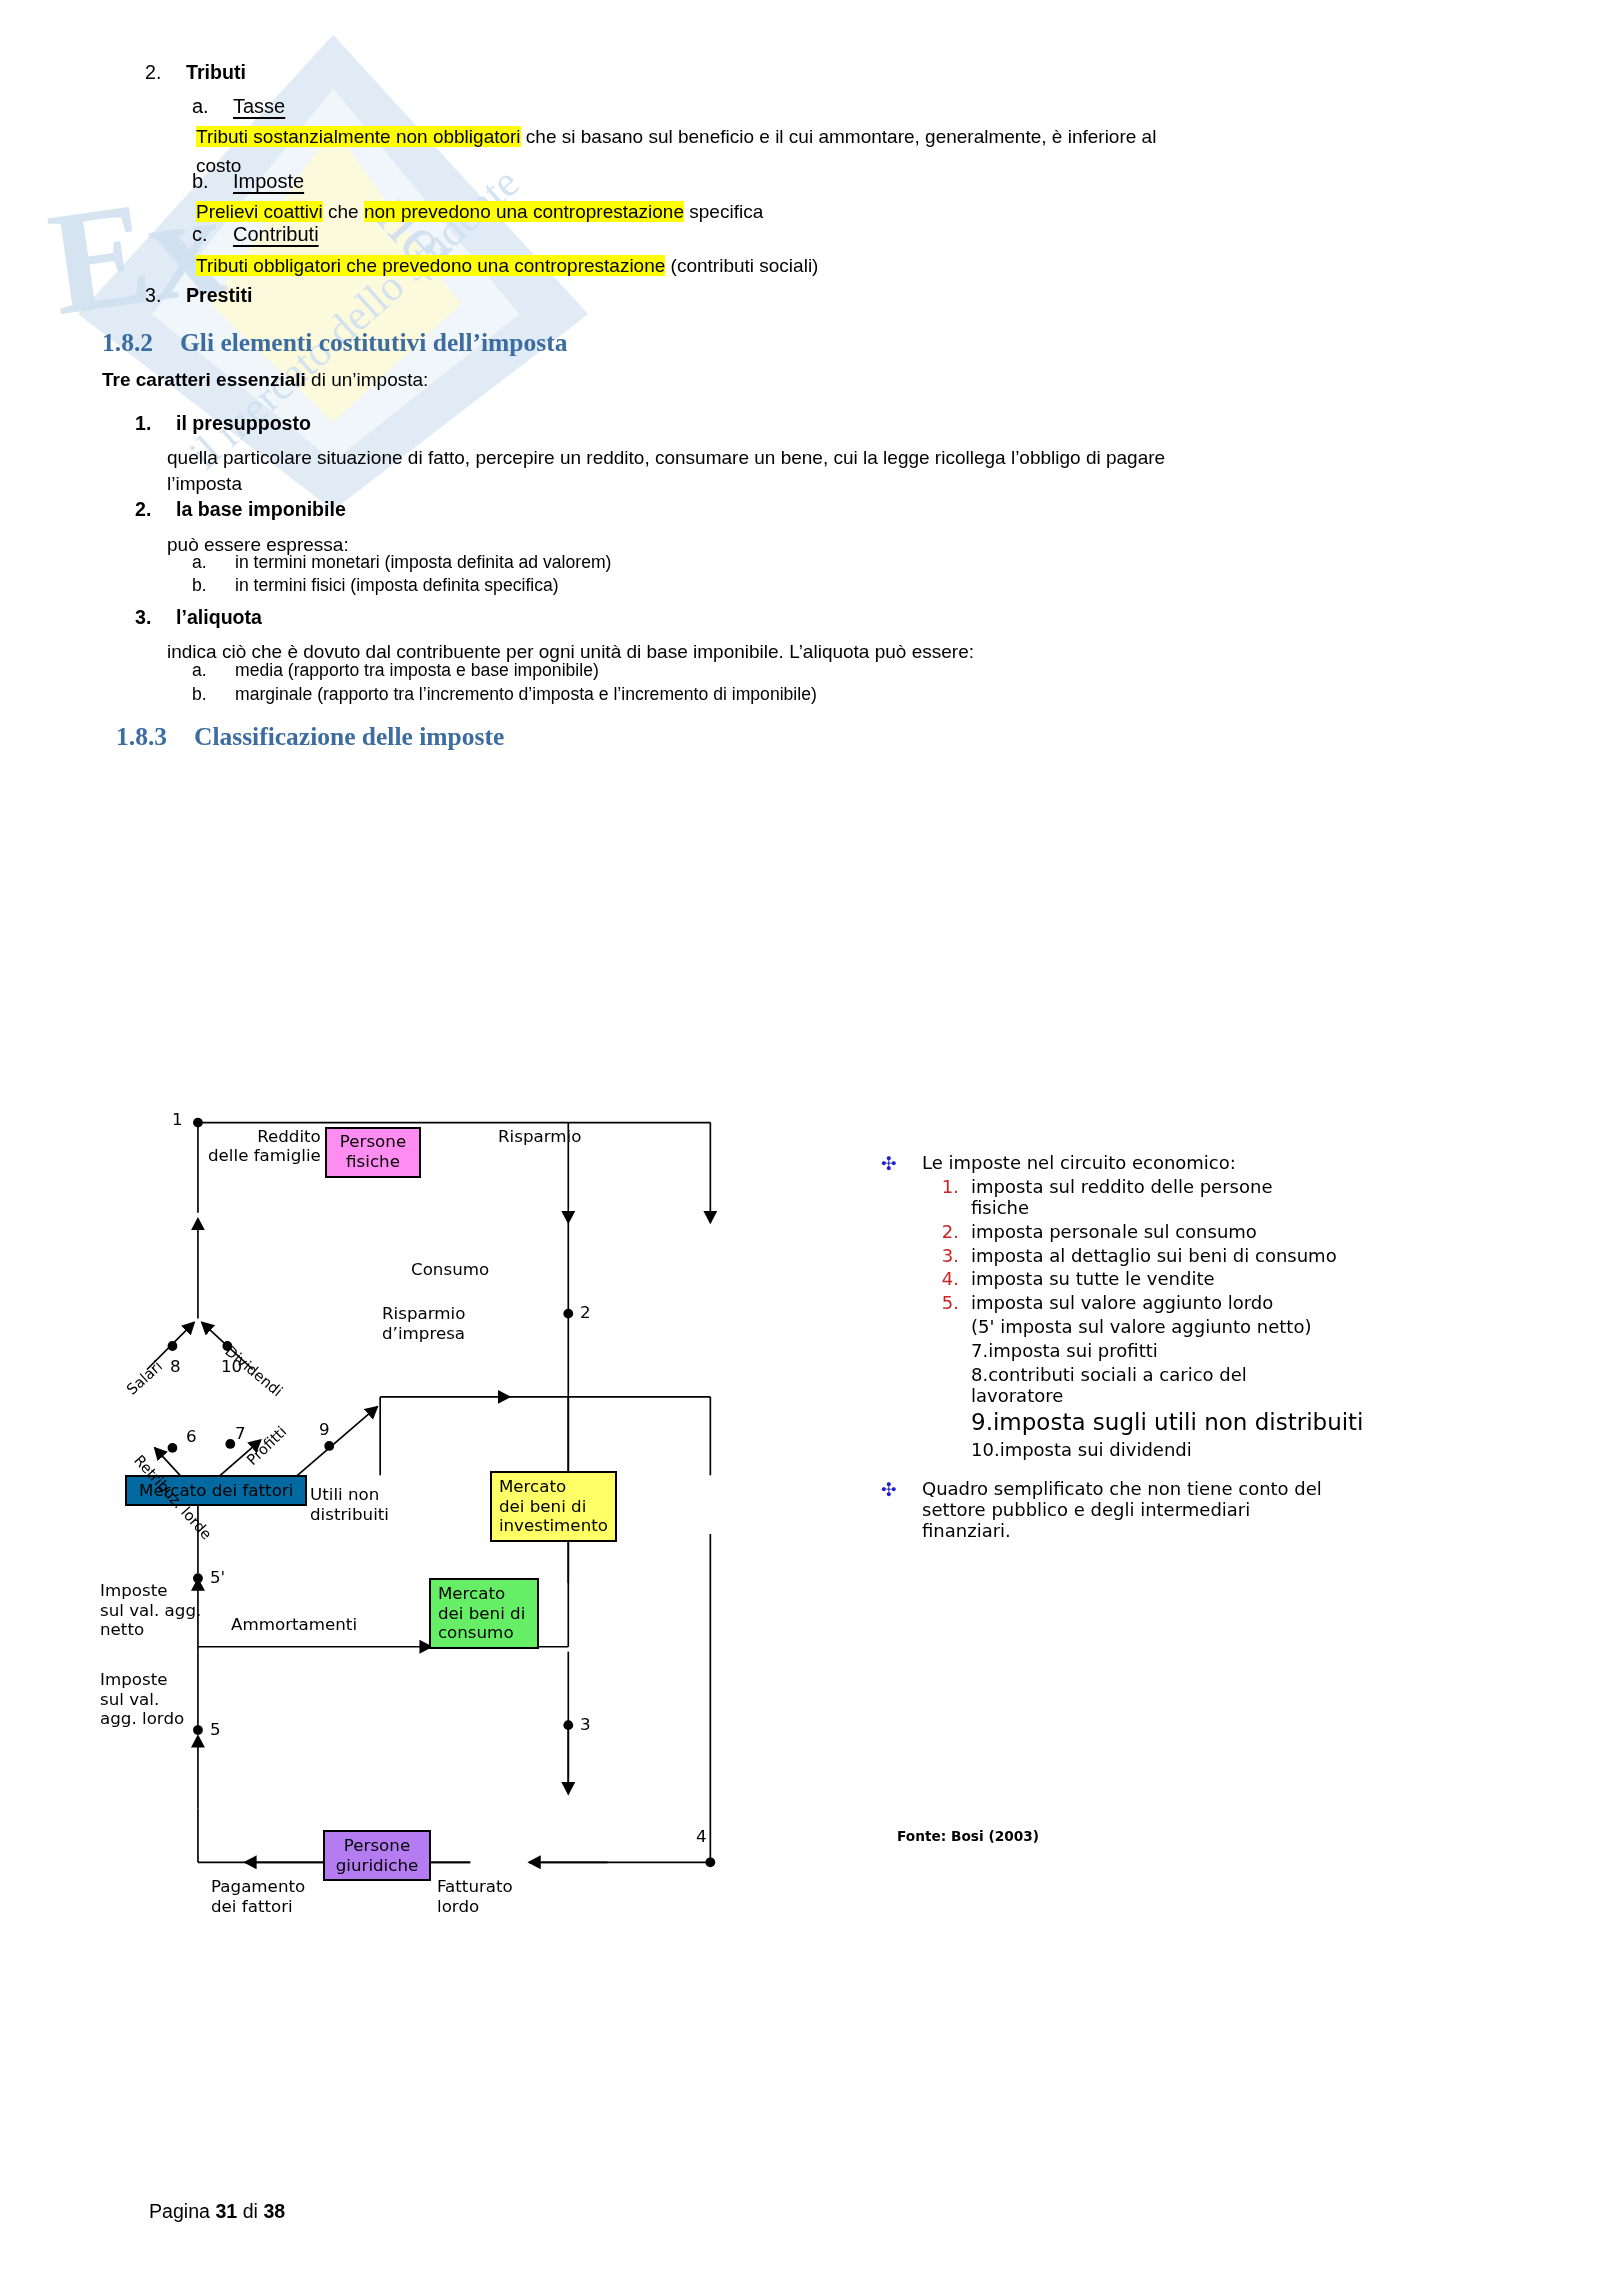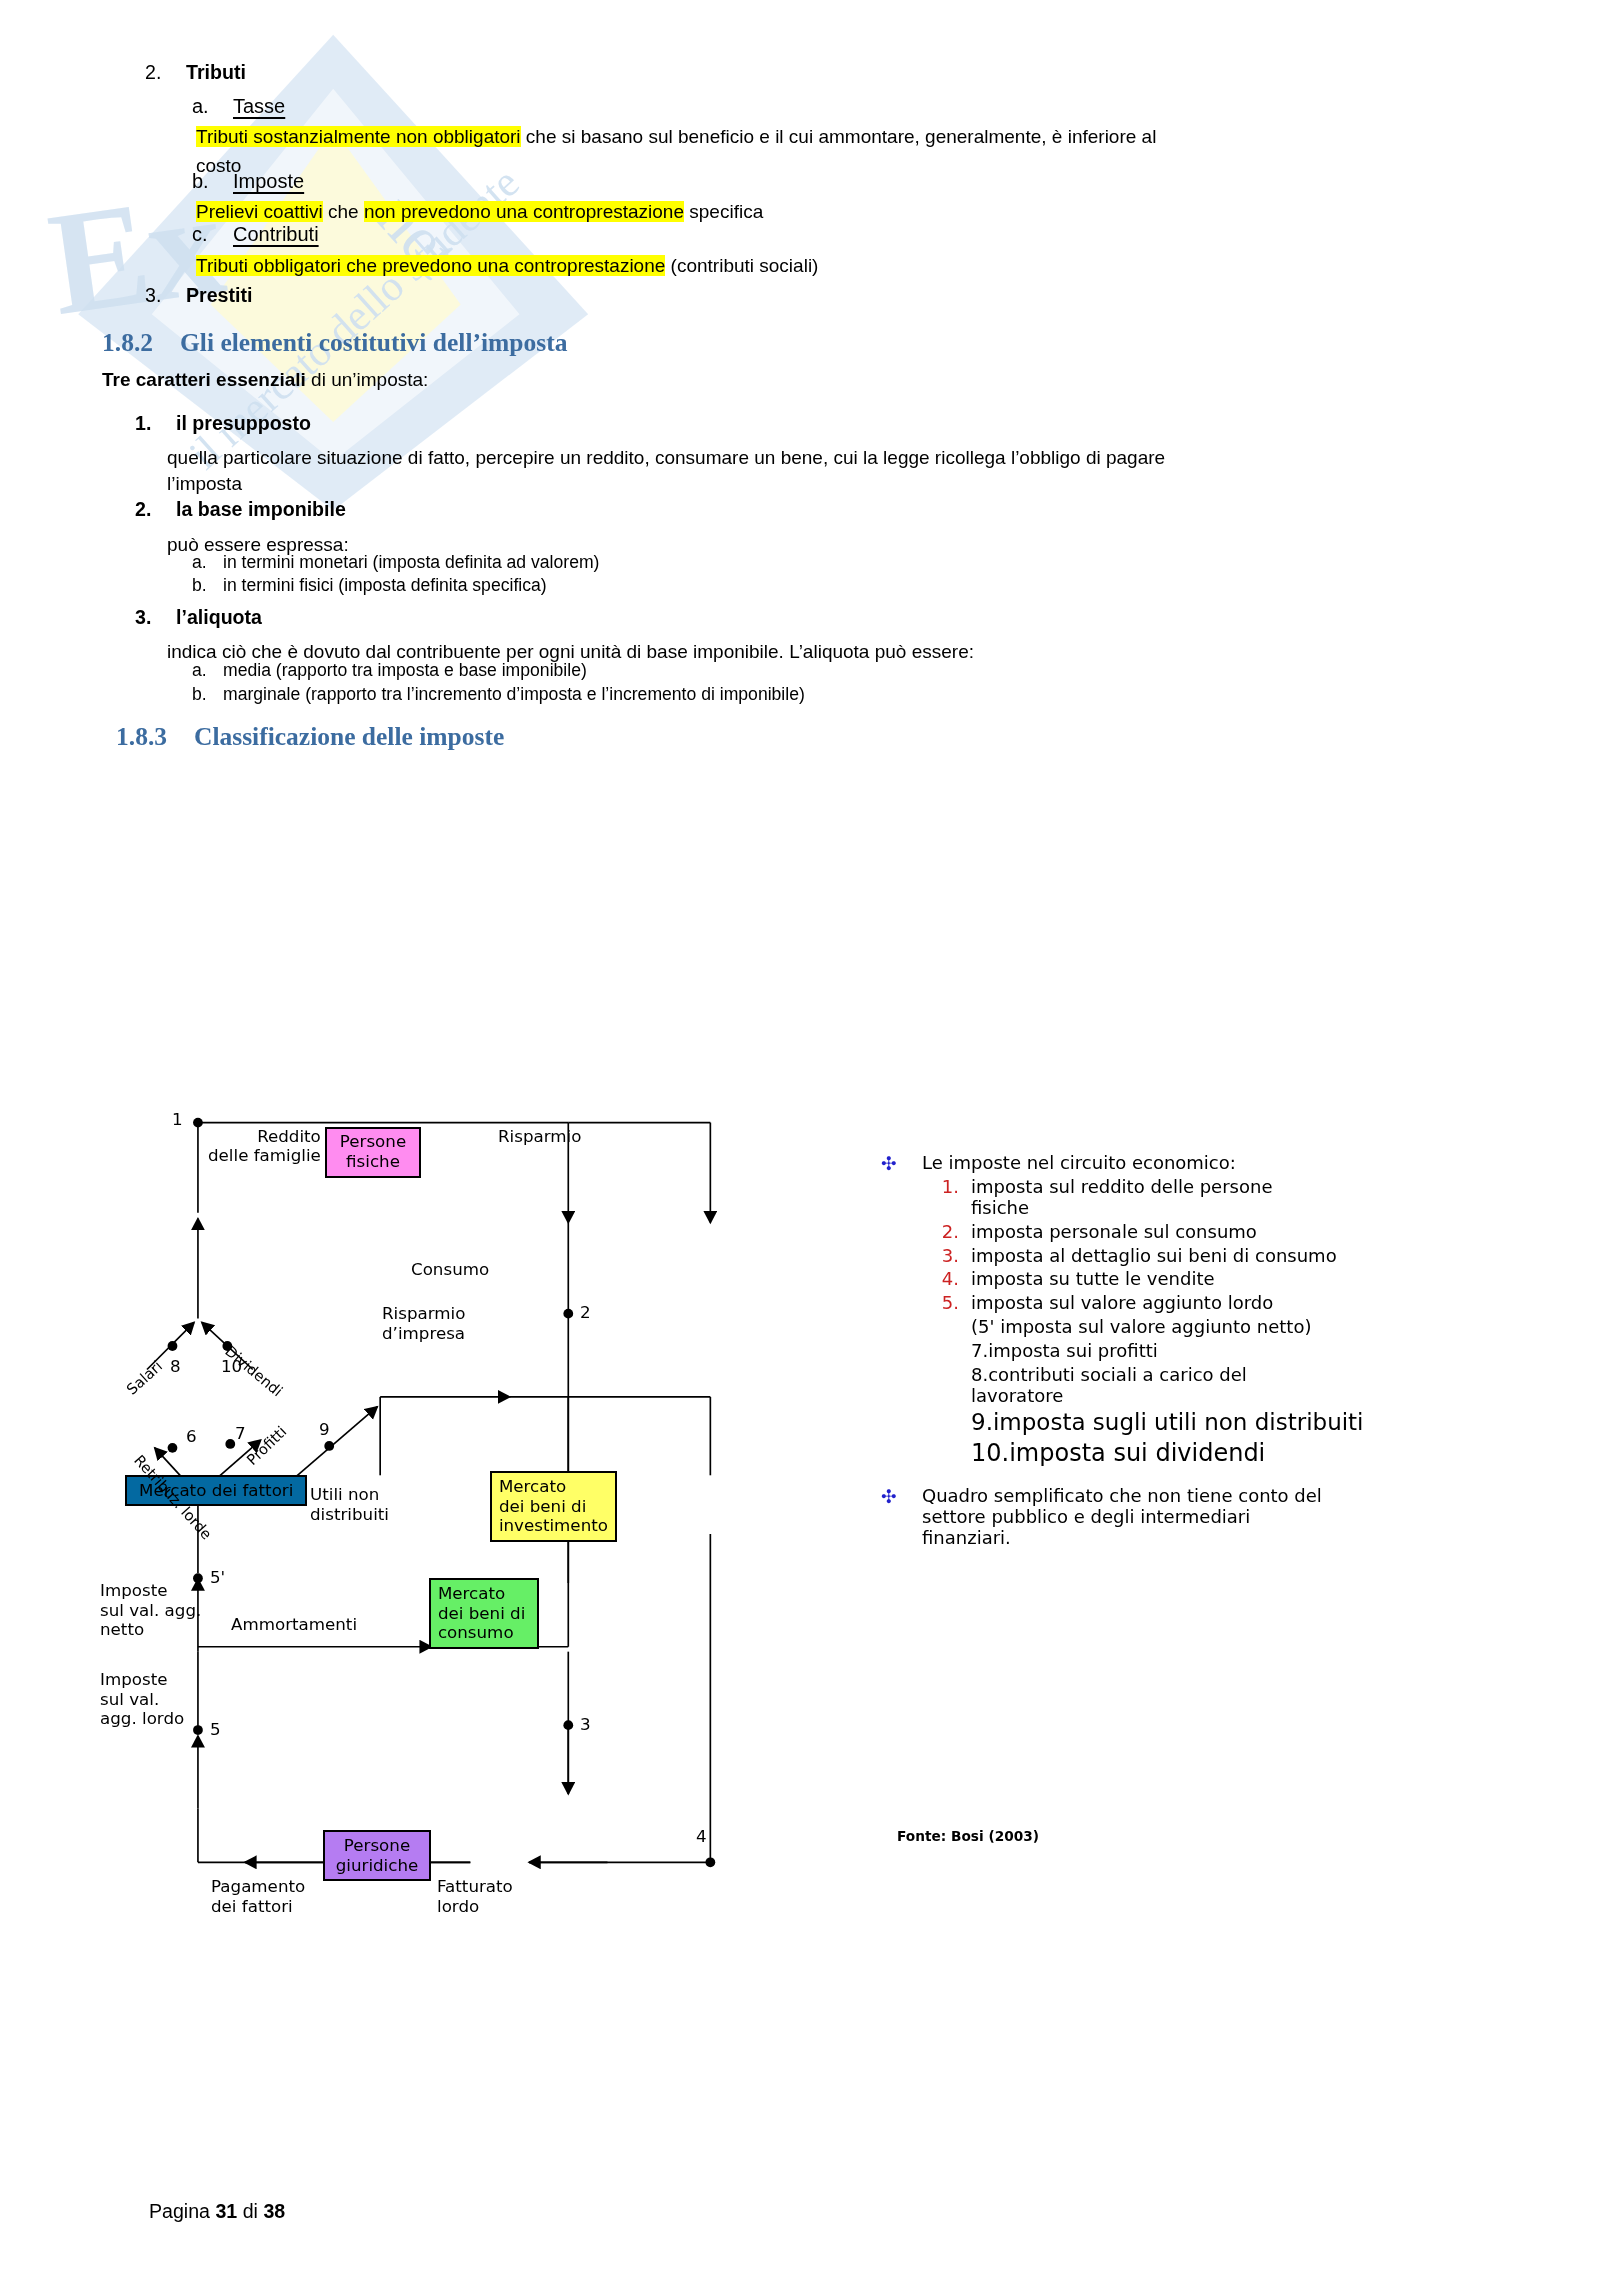--- a/index.html
+++ b/index.html
@@ -31,21 +31,21 @@
 
   .lvl2 { position:absolute; font-size:20px; }
   .lvl2 .num { position:absolute; left:0; width:33px; }
   .lvl2 .lbl { margin-left:41px; text-decoration:underline; text-underline-offset:3.9px; }
 
   .body-line { position:absolute; font-size:19px; line-height:1.62; color:#000; }
   .hl { background:#ffff00; }
 
   .lvl3 { position:absolute; font-size:17.6px; }
   .lvl3 .num { position:absolute; left:0; width:33px; }
-  .lvl3 .lbl { margin-left:31px;text-align:right; }
+  .lvl3 .lbl { margin-left:43px;text-align:right; }
 
   
   .heading {
     position:absolute;
     color:#3c6ca0;
     font-family:"Liberation Serif", serif;
     font-weight:bold;
     font-size:25.5px;
     white-space:nowrap;
   }
@@ -360,21 +360,21 @@
       <li><span class="n">3.</span><span style="white-space:pre-line">imposta al dettaglio sui beni di consumo</span></li>
       <li><span class="n">4.</span><span style="white-space:pre-line">imposta su tutte le vendite</span></li>
       <li><span class="n">5.</span><span style="white-space:pre-line">imposta sul valore aggiunto lordo</span></li>
     </ul>
     <div class="lg-sub">(5' imposta sul valore aggiunto netto)</div>
     <ul id="lg-list2" style="margin:2.9px 0 0 0; padding:0; list-style:none;">
       <li style="position:relative;font-family:'DejaVu Sans',sans-serif;font-size:18px;line-height:1.17;margin-left:108px;margin-bottom:2.9px;"><span class="n">7.</span><span style="white-space:pre-line">imposta sui profitti</span></li>
       <li style="position:relative;font-family:'DejaVu Sans',sans-serif;font-size:18px;line-height:1.17;margin-left:108px;margin-bottom:2.9px;"><span class="n">8.</span><span style="white-space:pre-line">contributi sociali a carico del
 lavoratore</span></li>
       <li style="position:relative;font-family:'DejaVu Sans',sans-serif;font-size:23px;line-height:1.17;margin-left:108px;margin-bottom:2.9px;"><span class="n">9.</span><span style="white-space:pre-line">imposta sugli utili non distribuiti</span></li>
-      <li style="position:relative;font-family:'DejaVu Sans',sans-serif;font-size:24px;line-height:1.17;margin-left:108px;margin-bottom:18px;"><span class="n">10.</span><span style="white-space:pre-line">imposta sui dividendi</span></li>
+      <li style="position:relative;font-family:'DejaVu Sans',sans-serif;font-size:18px;line-height:1.17;margin-left:108px;margin-bottom:18px;"><span class="n">10.</span><span style="white-space:pre-line">imposta sui dividendi</span></li>
     </ul>
     <div class="lg-note">
       <span class="lg-bullet">✣</span>
       <span style="white-space:pre-line">Quadro semplificato che non tiene conto del
 settore pubblico e degli intermediari
 finanziari.</span>
     </div>
   </div>
 
   <div id="source">Fonte: Bosi (2003)</div>

